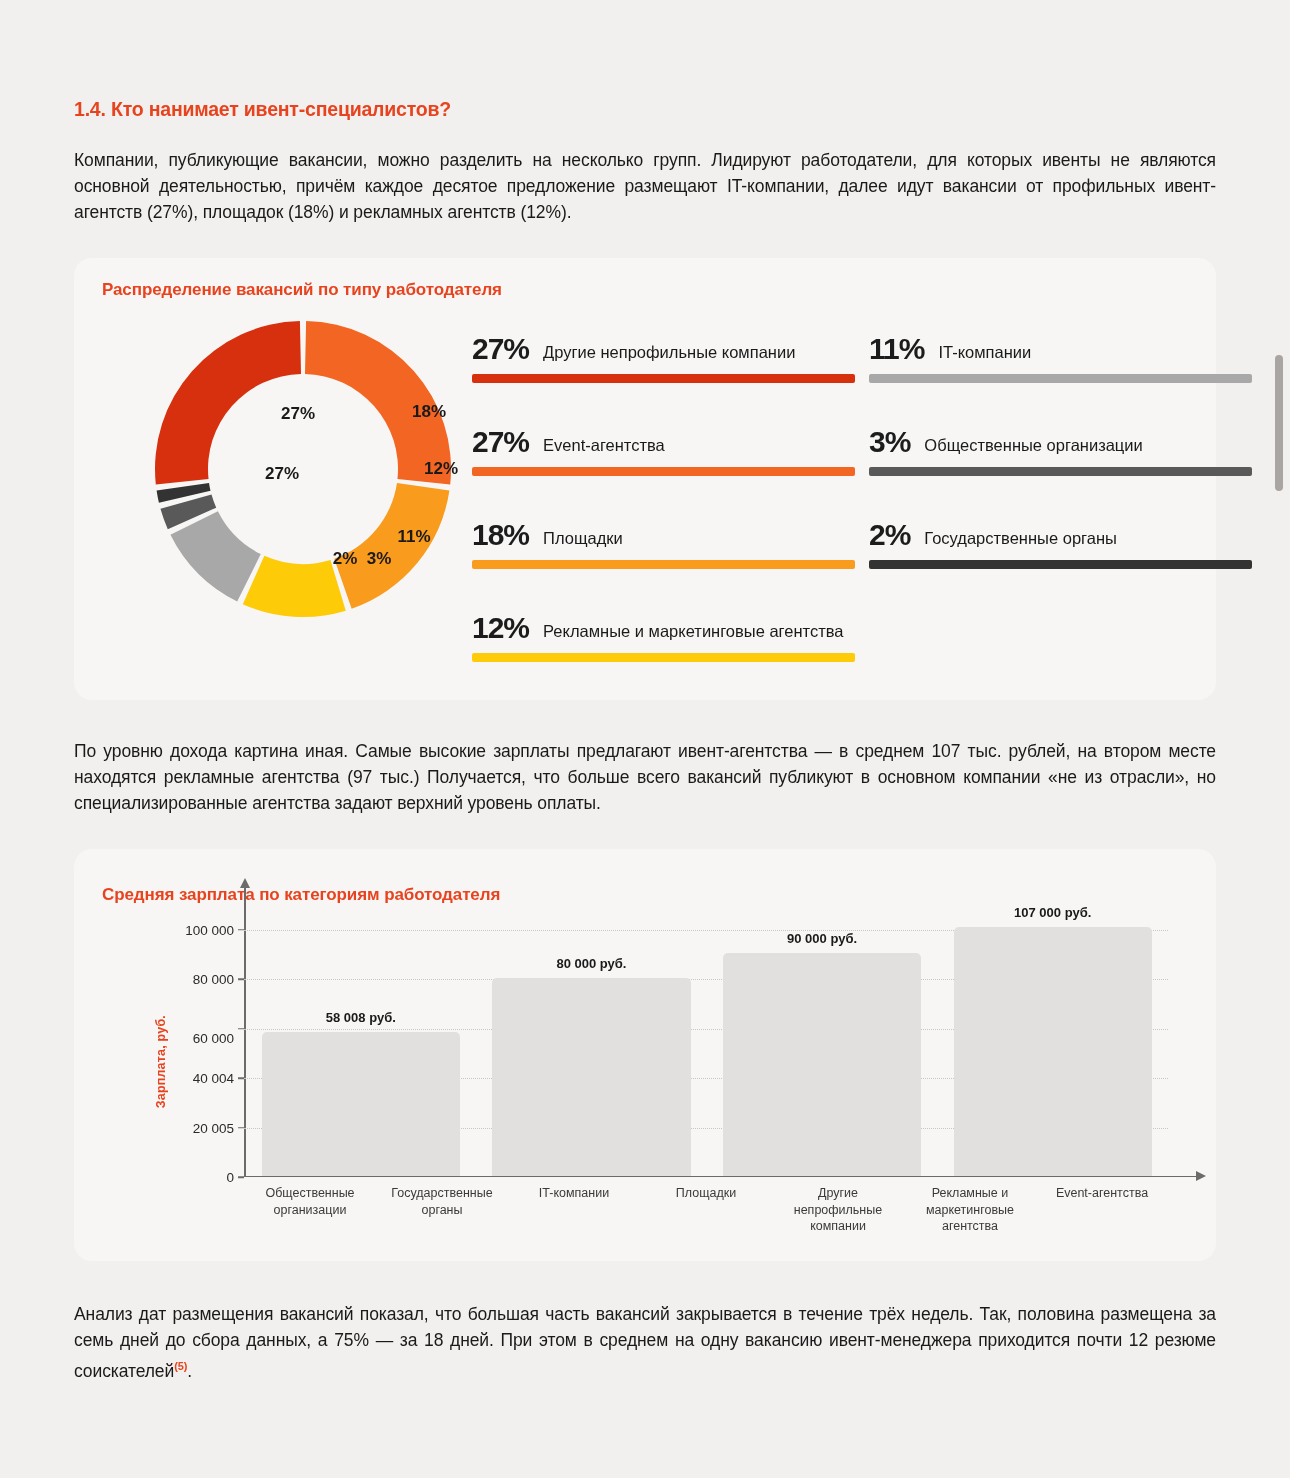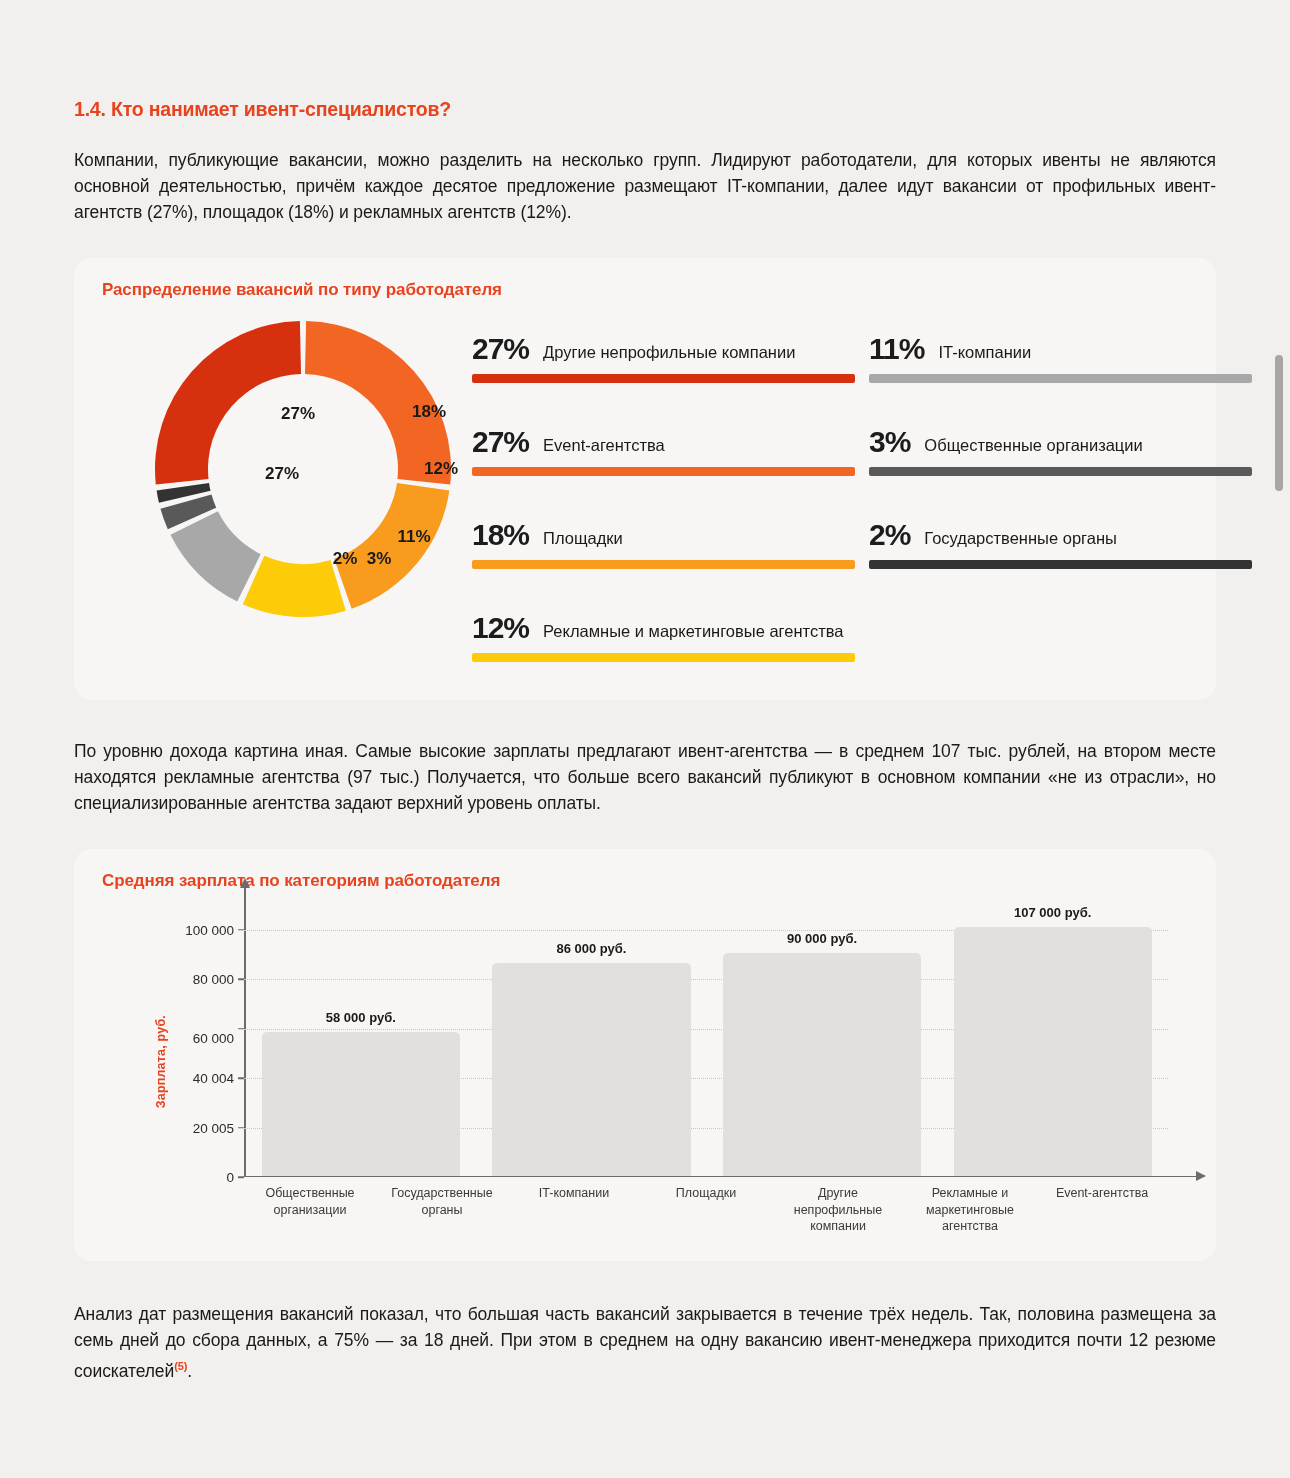--- a/index.html
+++ b/index.html
@@ -340,21 +340,21 @@
             </div>
             <div class="legend-bar" style="background: rgb(51, 51, 51);"></div>
           </div>
         </div>
     </div>
   </div>
 
   <p class="para" style="margin-top:38px;">По уровню дохода картина иная. Самые высокие зарплаты предлагают ивент-агентства — в среднем 107 тыс. рублей, на втором месте находятся рекламные агентства (97 тыс.) Получается, что больше всего вакансий публикуют в основном компании «не из отрасли», но специализированные агентства задают верхний уровень оплаты.</p>
 
   <div class="card" style="margin-top:33px; height:412px;">
-    <div class="card-title" style="position:absolute; left:28px; top:22px;">Средняя зарплата по категориям работодателя</div>
+    <div class="card-title" style="position:absolute; left:28px; top:36px;">Средняя зарплата по категориям работодателя</div>
 
     <div class="bars-area">
       <div class="ylabel">Зарплата, руб.</div>
 
       <div class="plot">
         <div class="yaxis-line"></div>
         <div class="yaxis-arrow"></div>
         <div class="xaxis-line"></div>
         <div class="xaxis-arrow"></div>
         <div id="gridlines">
@@ -373,26 +373,26 @@
             <div class="ytick-mark" style="top: 173.091px;"></div>
             <div class="ytick" style="top: 133px;">60 000</div>
             <div class="ytick-mark" style="top: 123.636px;"></div>
             <div class="ytick" style="top: 74.1818px;">80 000</div>
             <div class="ytick-mark" style="top: 74.1818px;"></div>
             <div class="ytick" style="top: 24.7273px;">100 000</div>
             <div class="ytick-mark" style="top: 24.7273px;"></div>
           </div>
         <div class="bars" id="bars">
             <div class="bar-slot">
-              <div class="bar-val">58 000 руб.</div>
+              <div class="bar-val">58 008 руб.</div>
               <div class="bar" style="height: 143.418px;"></div>
             </div>
             <div class="bar-slot">
-              <div class="bar-val">86 000 руб.</div>
-              <div class="bar" style="height: 212.655px;"></div>
+              <div class="bar-val">80 000 руб.</div>
+              <div class="bar" style="height: 197.818px;"></div>
             </div>
             <div class="bar-slot">
               <div class="bar-val">90 000 руб.</div>
               <div class="bar" style="height: 222.545px;"></div>
             </div>
             <div class="bar-slot">
               <div class="bar-val">107 000 руб.</div>
               <div class="bar" style="height: 264.582px;"></div>
             </div>
           </div>

